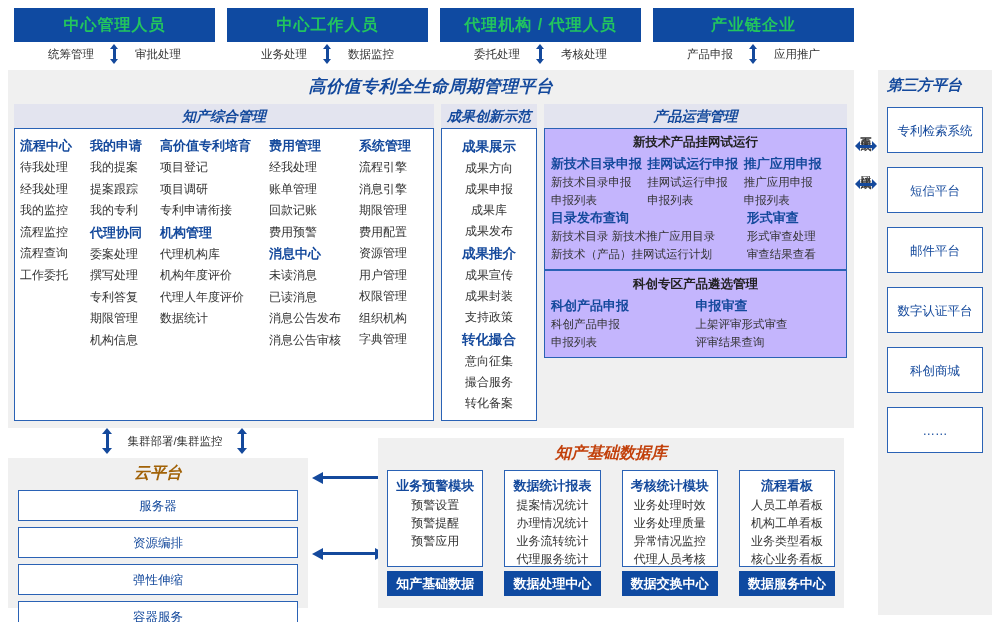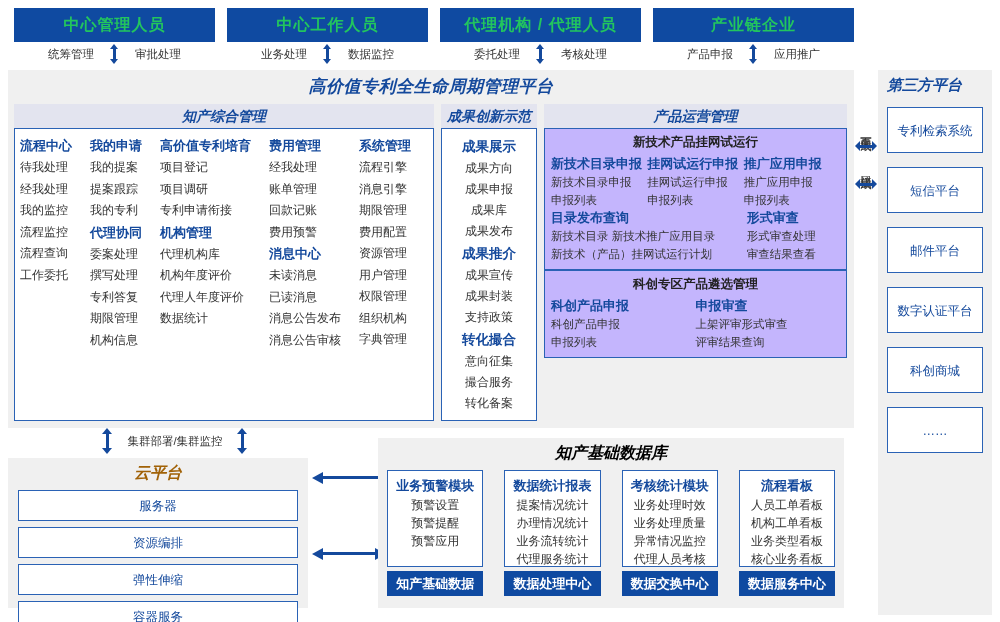--- a/index.html
+++ b/index.html
@@ -189,21 +189,21 @@
   #conn2 span { position:absolute; right:0; top:0; width:0;height:0;
     border-top:6px solid transparent;border-bottom:6px solid transparent;border-left:11px solid #14499c; }
 
   
   #kdb {
     position: absolute; left: 378px; top: 438px; width: 466px; height: 170px;
     background: #f0f0f0; padding: 5px 9px 9px 9px;
   }
   #kdb-title {
     text-align: center; font-size: 16px; font-weight: bold; font-style: italic;
-    color: #000000; margin-bottom: 6px;
+    color: #c2410c; margin-bottom: 6px;
   }
   #kdb-grid { display: grid; grid-template-columns: repeat(4, 1fr); gap: 21px; }
   .kdb-col { display: flex; flex-direction: column; }
   .kdb-body {
     border: 1.5px solid #2a62b5; background: #fff; padding: 4px 3px 6px 3px;
     height: 97px;
   }
   .kdb-body .hd {
     color: #14499c; font-weight: bold; font-size: 13px; text-align: center; line-height: 21px;
   }

